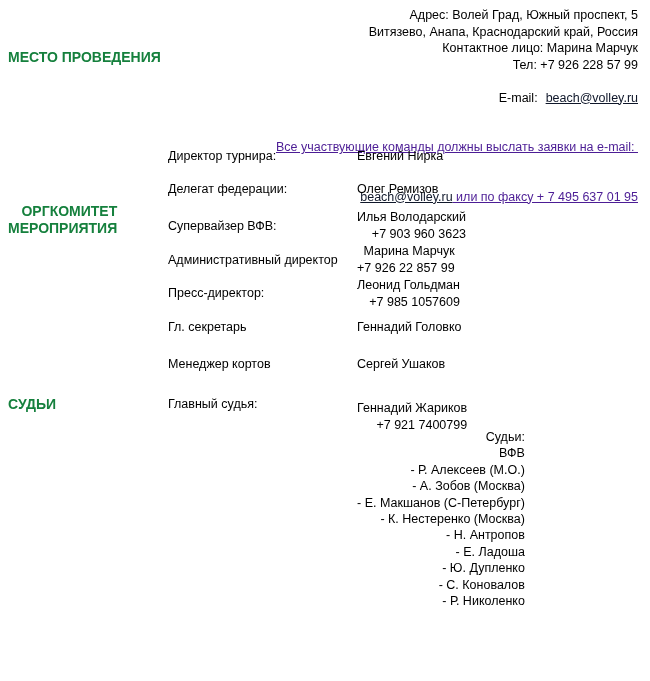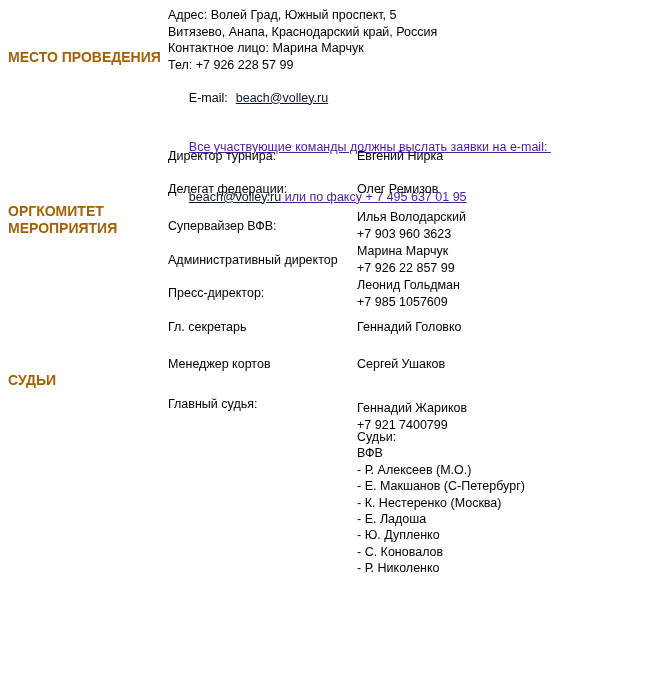--- a/index.html
+++ b/index.html
@@ -1,22 +1,22 @@
 <!DOCTYPE html>
 <html><head>
 <meta charset="utf-8">
 <style>
   html,body{margin:0;padding:0;background:#ffffff;}
   #page{
     position:relative;width:650px;height:681px;background:#ffffff;overflow:hidden;
     font-family:"Liberation Sans","DejaVu Sans",sans-serif;
     font-size:12.5px;color:#000000;
   }
-  .abs{position:absolute;}
-  .heading{font-weight:bold;font-size:14px;line-height:16.5px;color:#a16207;}
+  .abs{position:absolute;text-align:right;}
+  .heading{font-weight:bold;font-size:14px;line-height:16.5px;color:#15803d;}
   .label-col{left:168px;line-height:17px;white-space:nowrap;}
   .value-col{left:357px;line-height:17px;white-space:nowrap;}
   .venue-block{left:168px;top:7px;line-height:16.5px;width:470px;}
   .venue-line{white-space:pre;}
   .link{color:#0f172a;text-decoration:underline;cursor:pointer;}
   .notice{color:#4c1d95;text-decoration:underline;white-space:pre;}
   .email-link{margin-left:8px;}
   .judges-block{left:357px;top:429px;line-height:16.4px;}
   .judges-block div{white-space:nowrap;}
 </style>
@@ -71,33 +71,35 @@
     <div>Леонид Гольдман</div>
     <div>+7 985 1057609</div>
   </div>
 
   <div class="abs label-col" style="top:319px;">Гл. секретарь</div>
   <div class="abs value-col" style="top:319px;">Геннадий Головко</div>
 
   <div class="abs label-col" style="top:356px;">Менеджер кортов</div>
   <div class="abs value-col" style="top:356px;">Сергей Ушаков</div>
 
-  <div class="abs heading" style="left:8px;top:372px;">СУДЬИ</div>
+  <div class="abs heading" style="left:8px;top:396px;">СУДЬИ</div>
 
   <div class="abs label-col" style="top:396px;">Главный судья:</div>
   <div class="abs value-col" style="top:400px;">
     <div>Геннадий Жариков</div>
     <div>+7 921 7400799</div>
   </div>
 
   <div class="abs judges-block">
     <div>Судьи:</div>
     <div>ВФВ</div>
     <div>- Р. Алексеев (М.О.)</div>
+    <div>- А. Зобов (Москва)</div>
     <div>- Е. Макшанов (С-Петербург)</div>
     <div>- К. Нестеренко (Москва)</div>
+    <div>- Н. Антропов</div>
     <div>- Е. Ладоша</div>
     <div>- Ю. Дупленко</div>
     <div>- С. Коновалов</div>
     <div>- Р. Николенко</div>
   </div>
 
 </div>
 
 </body></html>

